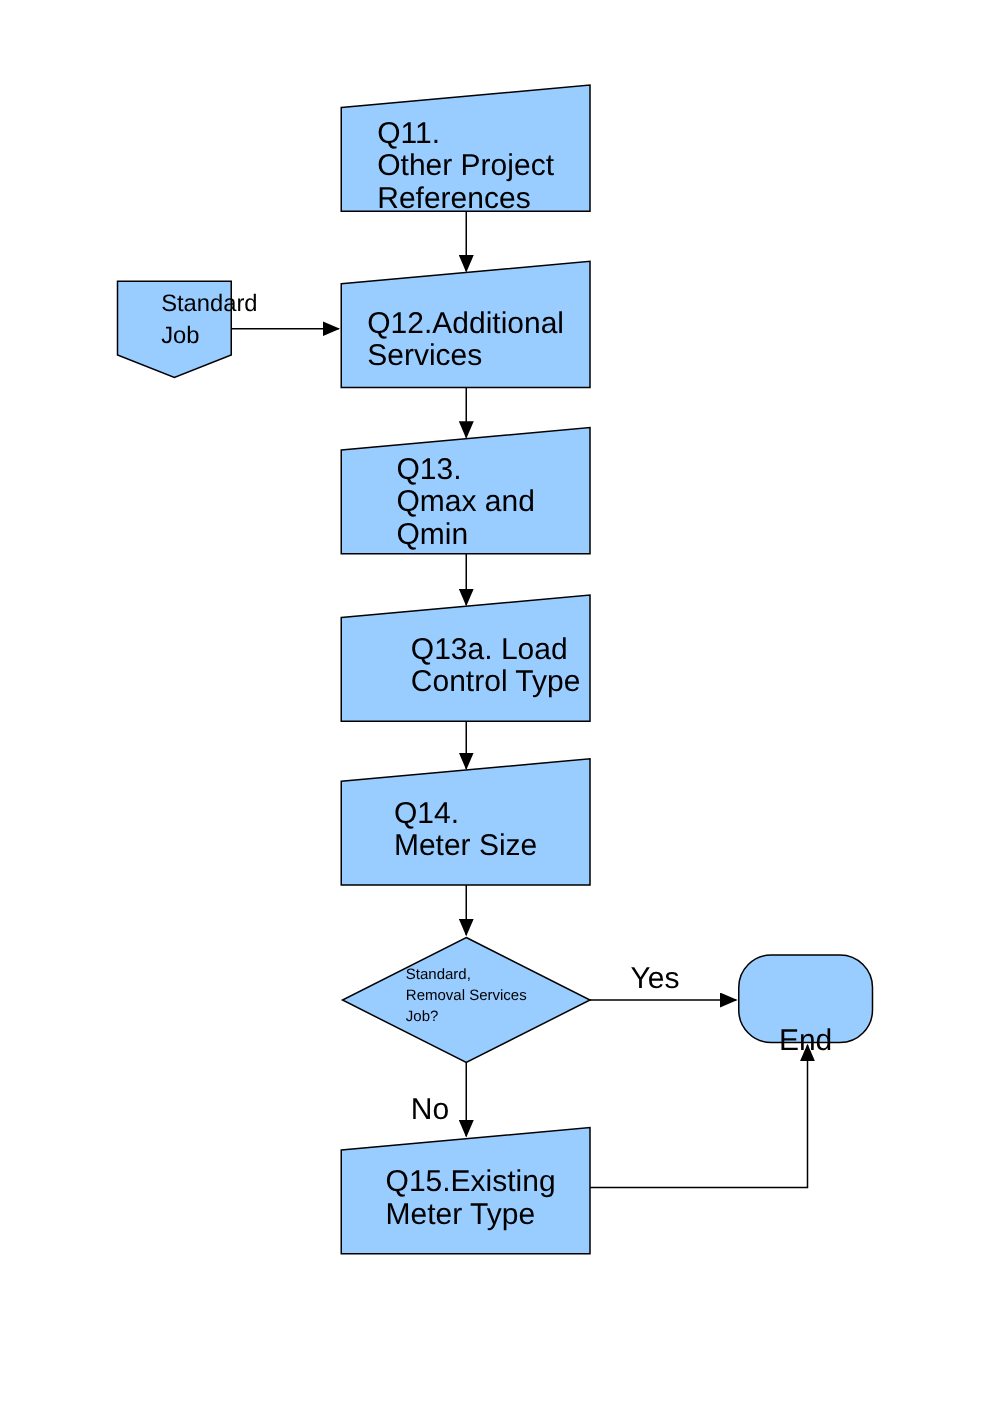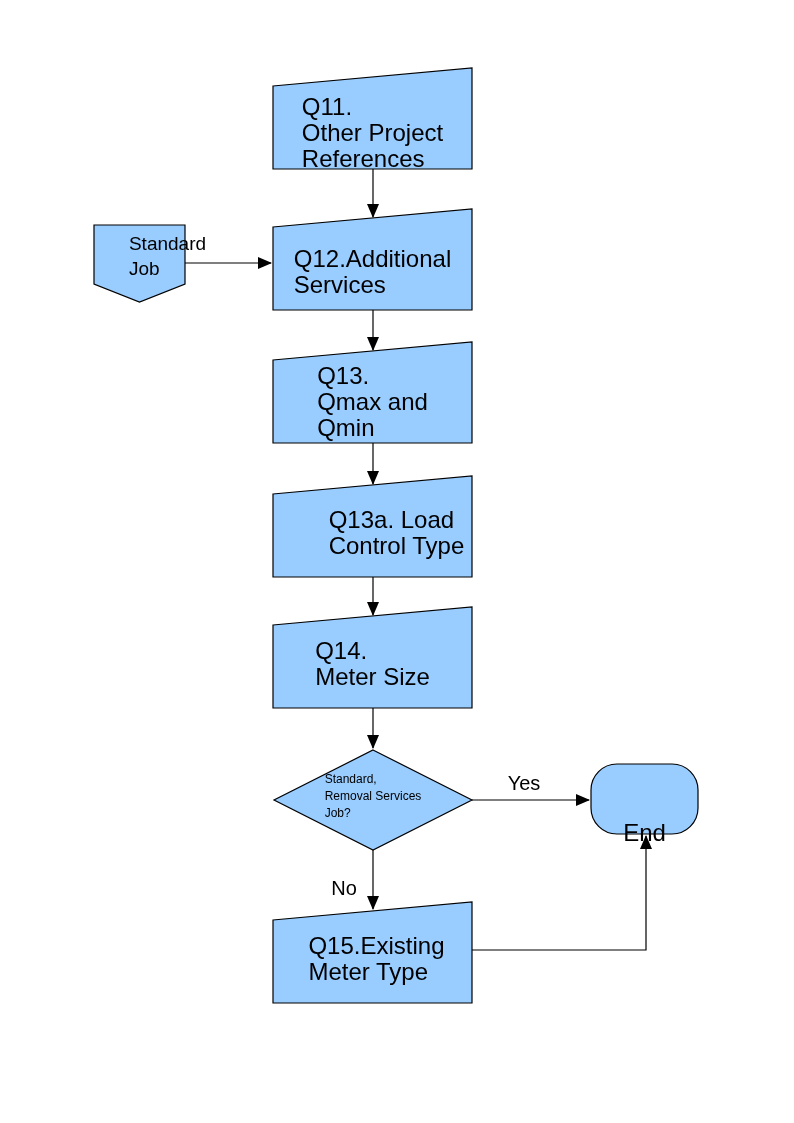--- a/index.html
+++ b/index.html
@@ -21,21 +21,21 @@
     display: flex;
     align-items: center;
     justify-content: center;
     text-align: left;
     white-space: pre-line;
     pointer-events: none;
   }
   .box-lbl  { font-size: 24px; line-height: 26px; }
   .conn-lbl { font-size: 19px; line-height: 25px; padding-left: 28px; }
   .small-lbl{ font-size: 12px; line-height: 17px; }
-  .edge-lbl { font-size: 20px; line-height: 26px; }
+  .edge-lbl { font-size: 24px; line-height: 26px; }
 </style>
 </head>
 <body>
 
 <div class="page">
 
   <svg class="canvas" width="794" height="1123" viewBox="0 0 794 1123">
     <defs>
       <marker id="arrowhead" viewBox="0 0 14 12" refX="13" refY="6" markerWidth="14" markerHeight="12" markerUnits="userSpaceOnUse" orient="auto">
         <path d="M0,0 L14,6 L0,12 Z"></path>

